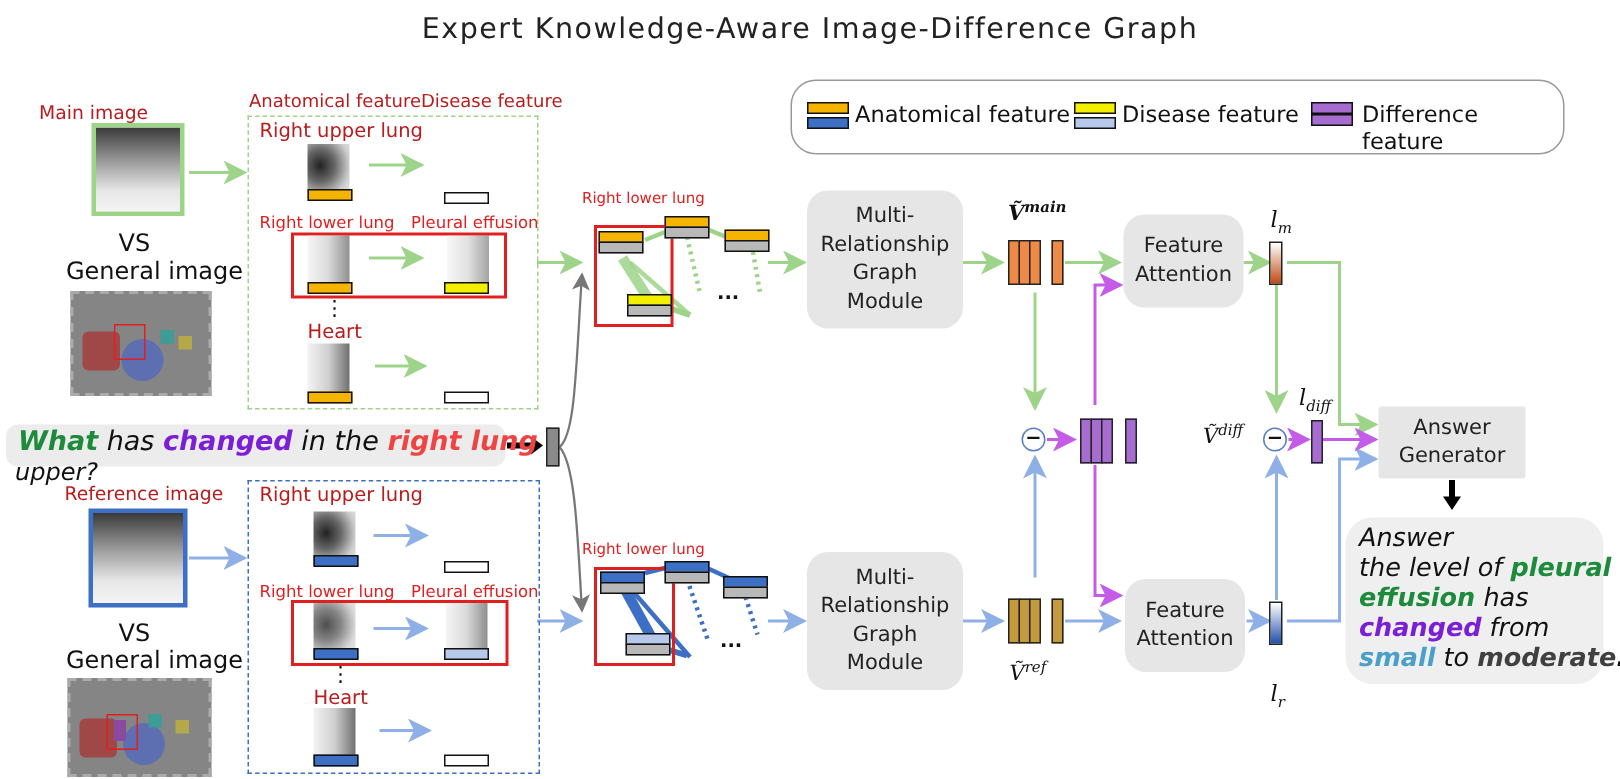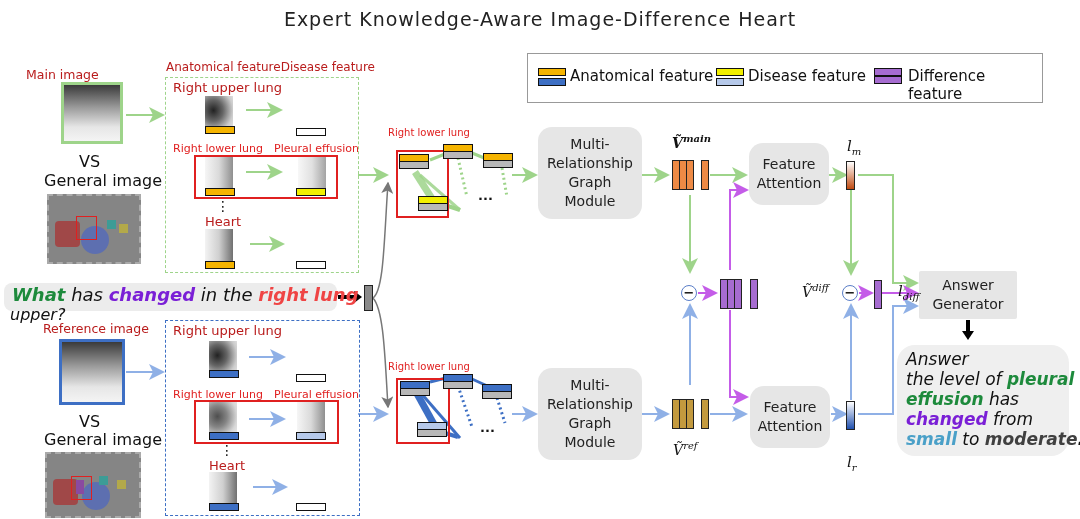--- a/index.html
+++ b/index.html
@@ -25,21 +25,21 @@
   .legend{border:1.2px solid #999;background:#fff;}
   .q-bubble{background:#ececec;border-radius:8px;}
   .ans{background:#efefef;border-radius:18px;}
   .it{font-style:italic;}
   .bi{font-style:italic;font-weight:bold;}
   .math{font-family:"DejaVu Serif",serif;font-style:italic;}
 </style>
 </head>
 <body>
 
-<div class="abs title">Expert Knowledge-Aware Image-Difference Heart</div>
+<div class="abs title">Expert Knowledge-Aware Image-Difference Graph</div>
 
 <svg class="abs" style="left:0;top:0;" width="1080" height="519">
   <defs>
     <marker id="ag" markerWidth="8" markerHeight="8" refX="7" refY="4" orient="auto">
         <path d="M0,0 L8,4 L0,8 L2,4 z" fill="#9ed48a"></path>
       </marker>
     <marker id="ab" markerWidth="8" markerHeight="8" refX="7" refY="4" orient="auto">
         <path d="M0,0 L8,4 L0,8 L2,4 z" fill="#8fb0e6"></path>
       </marker>
     <marker id="ap" markerWidth="8" markerHeight="8" refX="7" refY="4" orient="auto">
@@ -100,21 +100,21 @@
   <line x1="698" y1="293" x2="716" y2="293" stroke="#c45ce8" stroke-width="2" marker-end="url(#ap)"></line>
   <line x1="859" y1="293" x2="872" y2="293" stroke="#c45ce8" stroke-width="2" marker-end="url(#ap)"></line>
   <line x1="882" y1="293" x2="917" y2="293" stroke="#c45ce8" stroke-width="2" marker-end="url(#ap)"></line>
 
   <line x1="338" y1="297" x2="356" y2="297" stroke="#000" stroke-width="4"></line>
   <path d="M354,291 L362,297 L354,303 z" fill="#000"></path>
   <line x1="968" y1="320" x2="968" y2="332" stroke="#000" stroke-width="4"></line>
   <path d="M962,331 L968,340 L974,331 z" fill="#000"></path>
 </svg>
 
-<div class="abs legend" style="left:527px;top:53px;width:514px;height:48px;">
+<div class="abs legend" style="left:527px;top:53px;width:514px;height:48px;border-radius:17px;">
   <div class="abs bar orange" style="left:10px;top:14px;width:28px;"></div>
   <div class="abs bar blue" style="left:10px;top:24px;width:28px;"></div>
   <div class="abs" style="left:42px;top:13px;font-size:15px;">Anatomical feature</div>
   <div class="abs bar yellow" style="left:188px;top:14px;width:28px;"></div>
   <div class="abs bar lblue" style="left:188px;top:24px;width:28px;"></div>
   <div class="abs" style="left:220px;top:13px;font-size:15px;">Disease feature</div>
   <div class="abs bar purple" style="left:346px;top:14px;width:28px;height:16px;border-width:1.5px;"></div>
   <div class="abs" style="left:346px;top:21px;width:28px;height:1.5px;background:#111;"></div>
   <div class="abs" style="left:380px;top:13px;font-size:15px;">Difference feature</div>
 </div>
@@ -267,21 +267,21 @@
   <div class="abs" style="left:7px;top:0;width:8px;height:30px;background:#a66cd0;border:1.5px solid #222;box-sizing:border-box;"></div>
   <div class="abs" style="left:14px;top:0;width:8px;height:30px;background:#a66cd0;border:1.5px solid #222;box-sizing:border-box;"></div>
   <div class="abs" style="left:30px;top:0;width:8px;height:30px;background:#a66cd0;border:1.5px solid #222;box-sizing:border-box;"></div>
 </div>
 <div class="abs math" style="left:802px;top:282px;font-size:14px;"><span>Ṽ</span><sup style="font-size:10px;">diff</sup></div>
 
 <div class="abs math" style="left:847px;top:137px;font-size:15px;"><span>l</span><sub style="font-size:10px;">m</sub></div>
 <div class="abs" style="left:846px;top:161px;width:9px;height:29px;background:linear-gradient(180deg,#fff 0%,#c04a10 100%);border:1.5px solid #222;box-sizing:border-box;"></div>
 <div class="abs" style="left:846px;top:401px;width:9px;height:29px;background:linear-gradient(180deg,#fff 0%,#1f4fae 100%);border:1.5px solid #222;box-sizing:border-box;"></div>
 <div class="abs math" style="left:847px;top:453px;font-size:15px;"><span>l</span><sub style="font-size:10px;">r</sub></div>
-<div class="abs math" style="left:898px;top:256px;font-size:15px;margin-top:26px;"><span>l</span><sub style="font-size:10px;">diff</sub></div>
+<div class="abs math" style="left:866px;top:256px;font-size:15px;"><span>l</span><sub style="font-size:10px;">diff</sub></div>
 <div class="abs" style="left:874px;top:280px;width:8px;height:29px;background:#a66cd0;border:1.5px solid #222;box-sizing:border-box;"></div>
 
 <div class="abs ans" style="left:897px;top:345px;width:172px;height:111px;"></div>
 <div class="abs" style="left:906px;top:349px;font-size:17px;line-height:20px;white-space:nowrap;">
   <div class="it">Answer</div>
   <div><span class="it">the level of </span><span class="bi" style="color:#1d8a3c;">pleural</span></div>
   <div><span class="bi" style="color:#1d8a3c;">effusion</span><span class="it"> has</span></div>
   <div><span class="bi" style="color:#7a1fd6;">changed</span><span class="it"> from</span></div>
   <div><span class="bi" style="color:#4aa0c8;">small</span><span class="it"> to </span><span class="bi" style="color:#404040;">moderate</span><span class="bi">.</span></div>
 </div>

